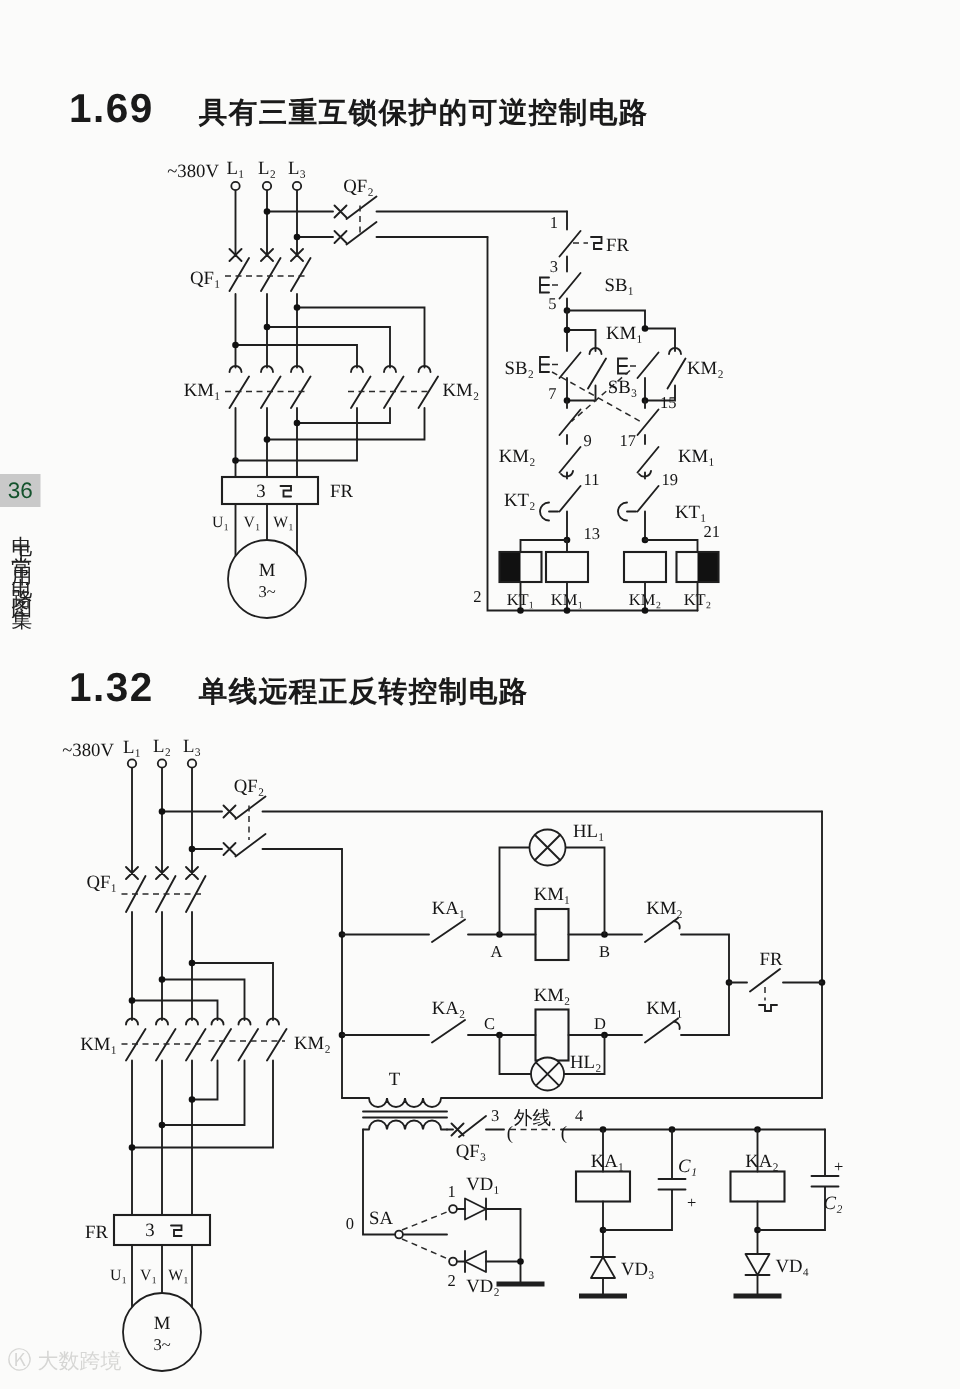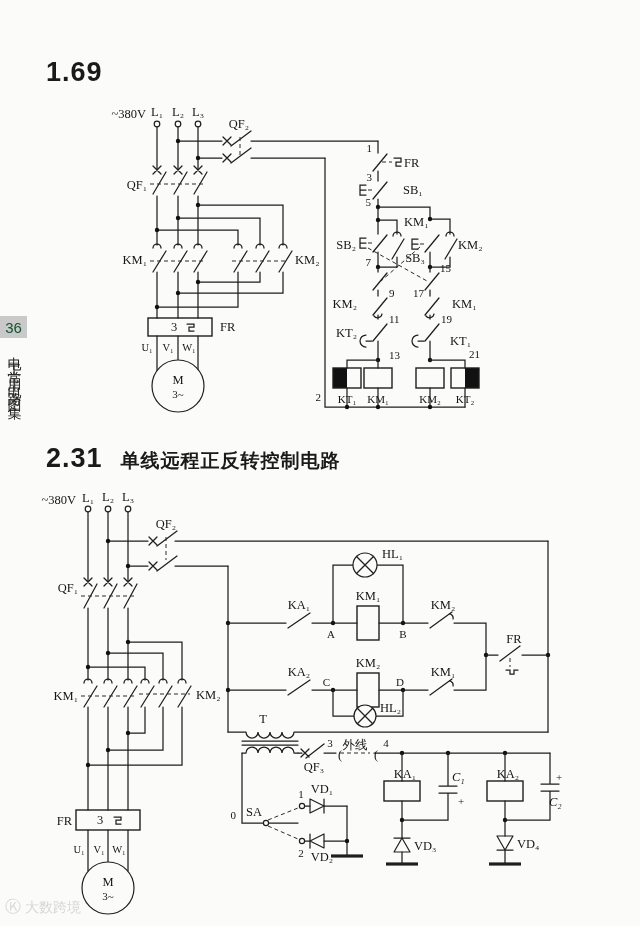--- a/index.html
+++ b/index.html
@@ -1,17 +1,17 @@
 <!DOCTYPE html>
 <html><head>
 <meta charset="utf-8">
 <style>
   html,body{margin:0;padding:0;}
   body{width:640px;height:926px;position:relative;background:#fbfbfa;font-family:"Liberation Serif",serif;color:#1a1a1a;overflow:hidden;}
-  .page-title{position:absolute;display:flex;align-items:baseline;gap:18px;font-family:"Liberation Sans",sans-serif;}
+  .page-title{position:absolute;display:flex;align-items:baseline;gap:30px;font-family:"Liberation Sans",sans-serif;}
   .page-title .num{font-size:27px;font-weight:bold;letter-spacing:1px;}
   .page-title .ttl{font-size:19px;font-weight:bold;letter-spacing:1px;}
   #t169{top:57px;left:46px;}
   #t170{top:443px;left:46px;}
   #sidebar{position:absolute;left:0;top:316px;width:30px;}
   #page-num{width:27px;height:22px;background:#c9c9c9;color:#14532d;font-family:"Liberation Sans",sans-serif;font-size:15px;display:flex;align-items:center;justify-content:center;}
   #side-text{margin-top:8px;margin-left:6px;writing-mode:vertical-rl;text-orientation:upright;font-size:14px;letter-spacing:7px;font-family:"Liberation Sans",sans-serif;color:#222;}
   #watermark{position:absolute;left:5px;top:897px;display:flex;align-items:center;gap:4px;opacity:.32;color:#8a8a86;font-size:14px;font-family:"Liberation Sans",sans-serif;}
   #watermark .wicon{font-size:16px;}
   svg{position:absolute;left:0;top:0;}
@@ -29,23 +29,24 @@
   .sm{font-size:10.5px;}
   .it{font-style:italic;}
   .mid{text-anchor:middle;}
   .end{text-anchor:end;}
 </style>
 </head>
 <body>
 
 <div class="page-title" id="t169">
   <span class="num">1.69</span>
+  <span class="ttl">具有三重互锁保护的可逆控制电路</span>
 </div>
 <div class="page-title" id="t170">
-  <span class="num">2.31</span>
+  <span class="num">1.32</span>
   <span class="ttl">单线远程正反转控制电路</span>
 </div>
 
 <div id="sidebar">
   <div id="page-num">36</div>
   <div id="side-text">电工常用电路图集</div>
 </div>
 
 <div id="watermark">
   <span class="wicon">Ⓚ</span>

